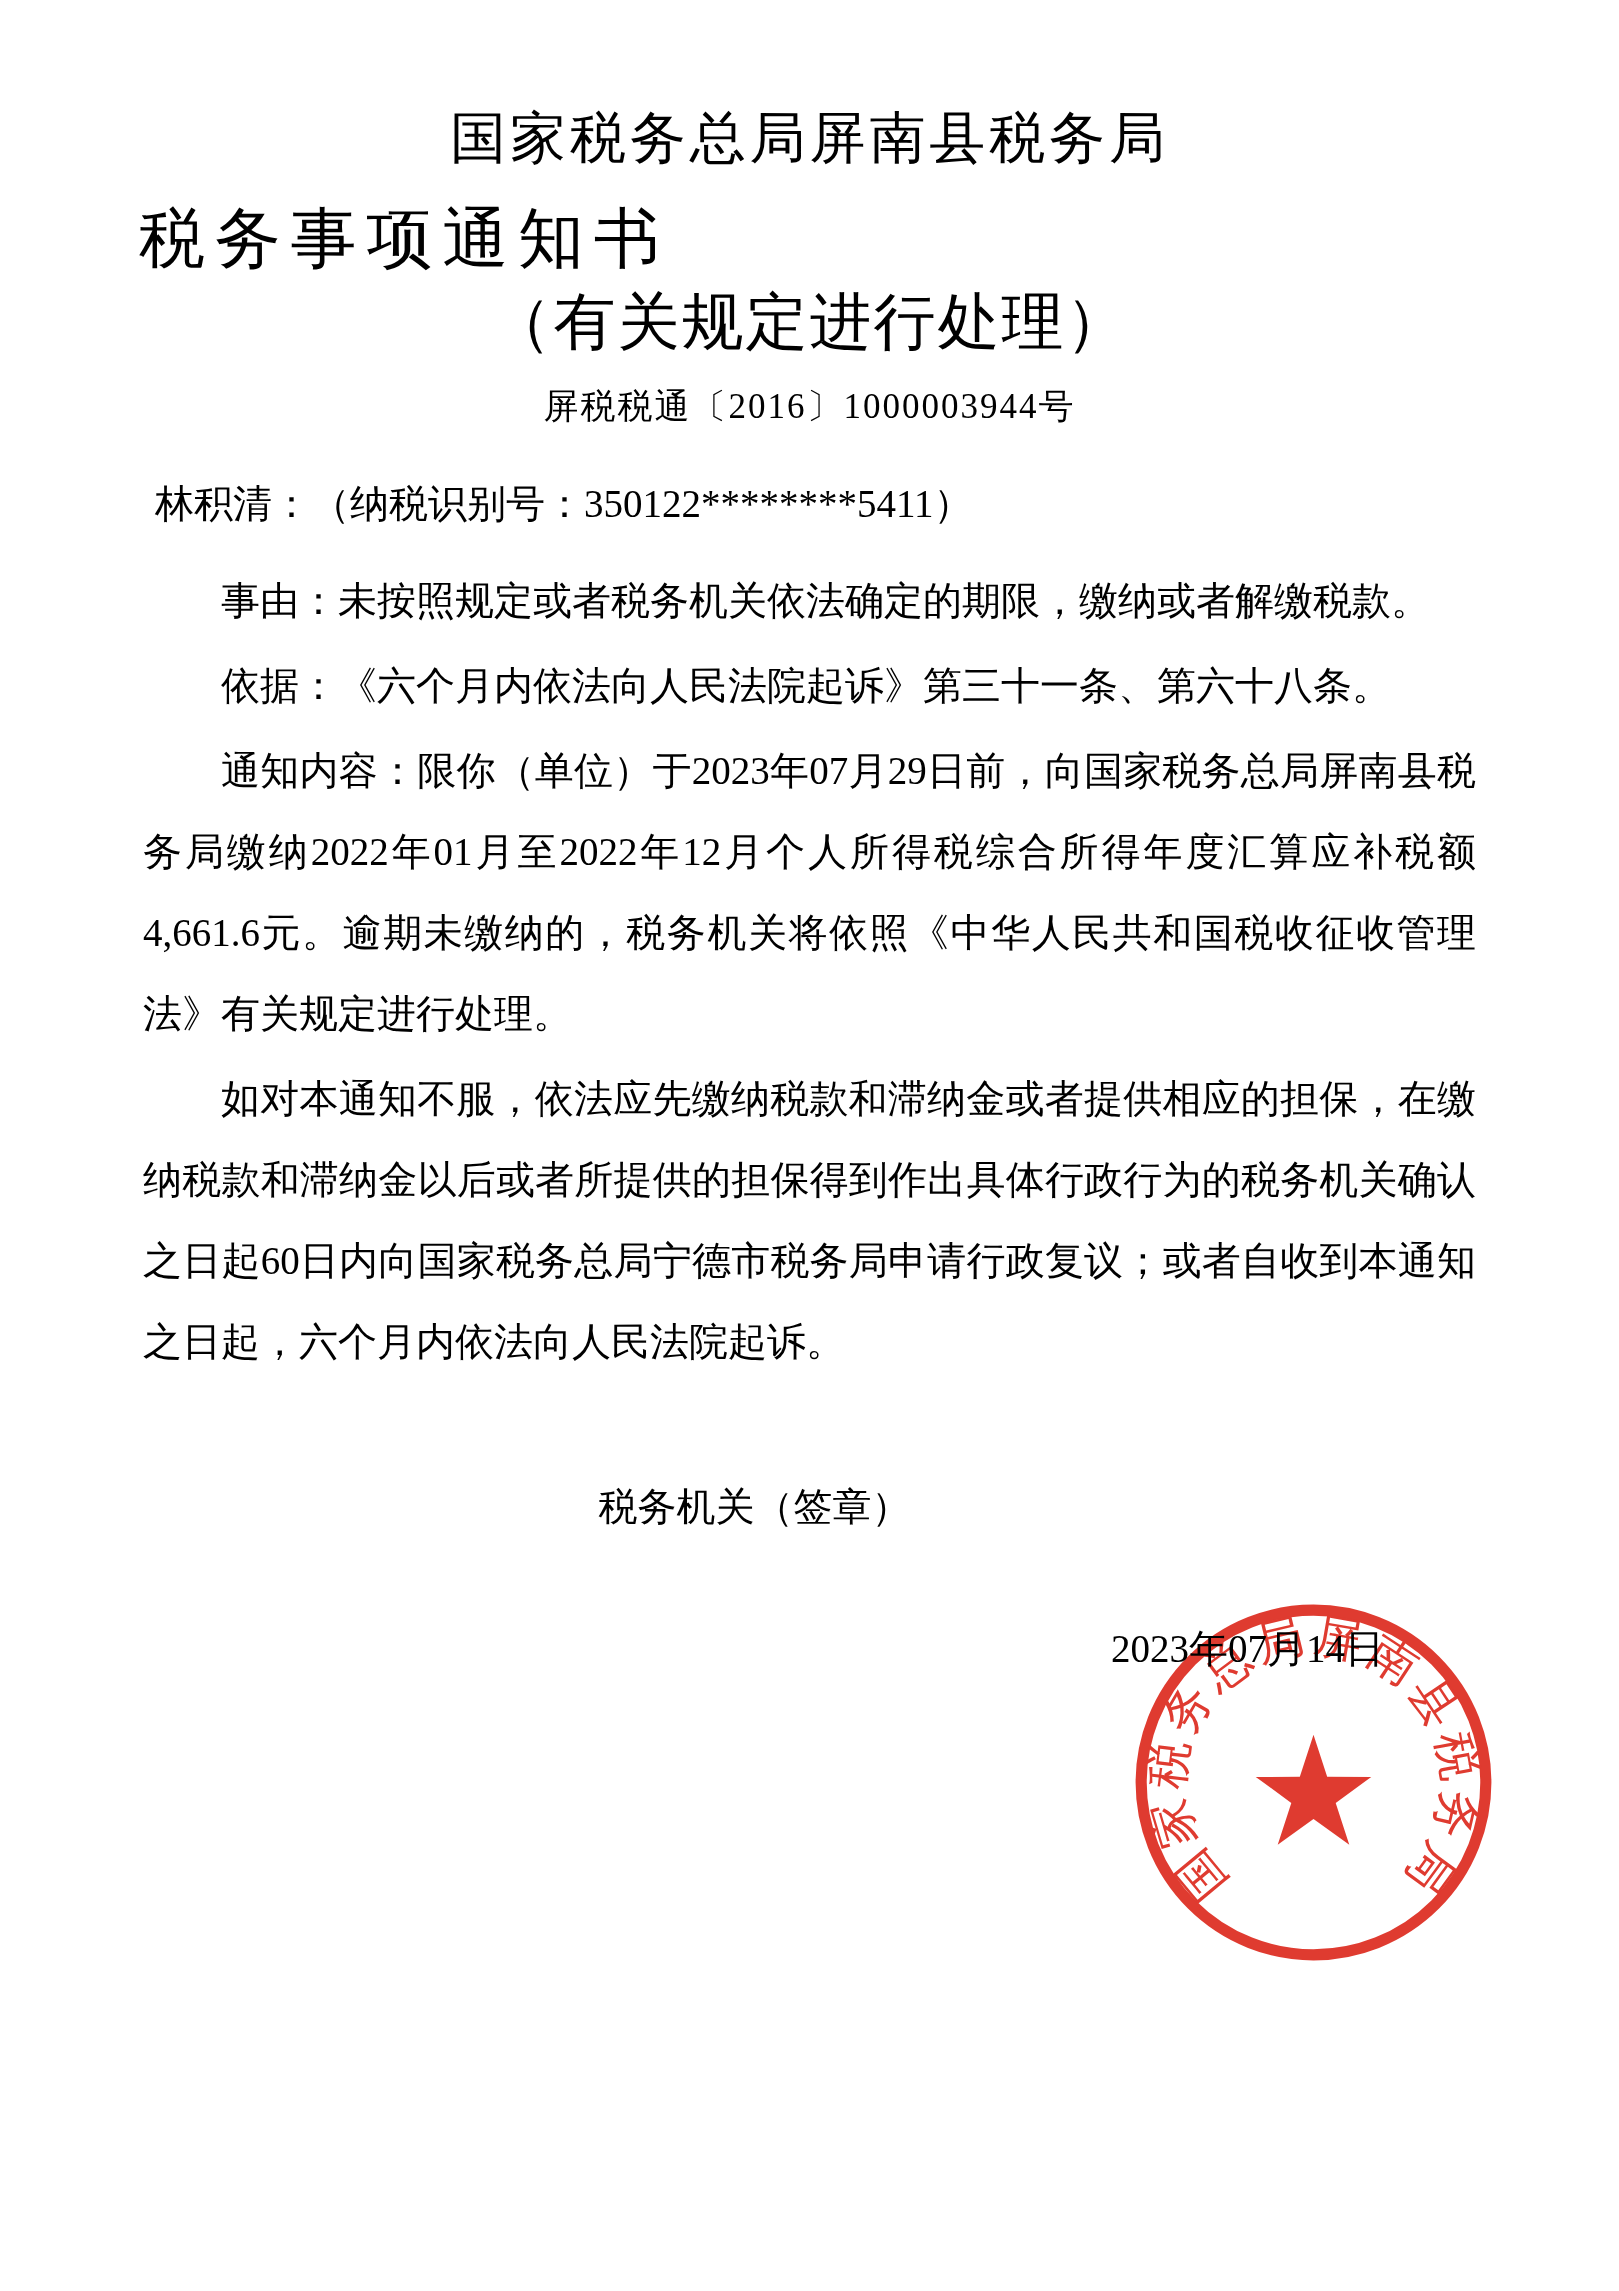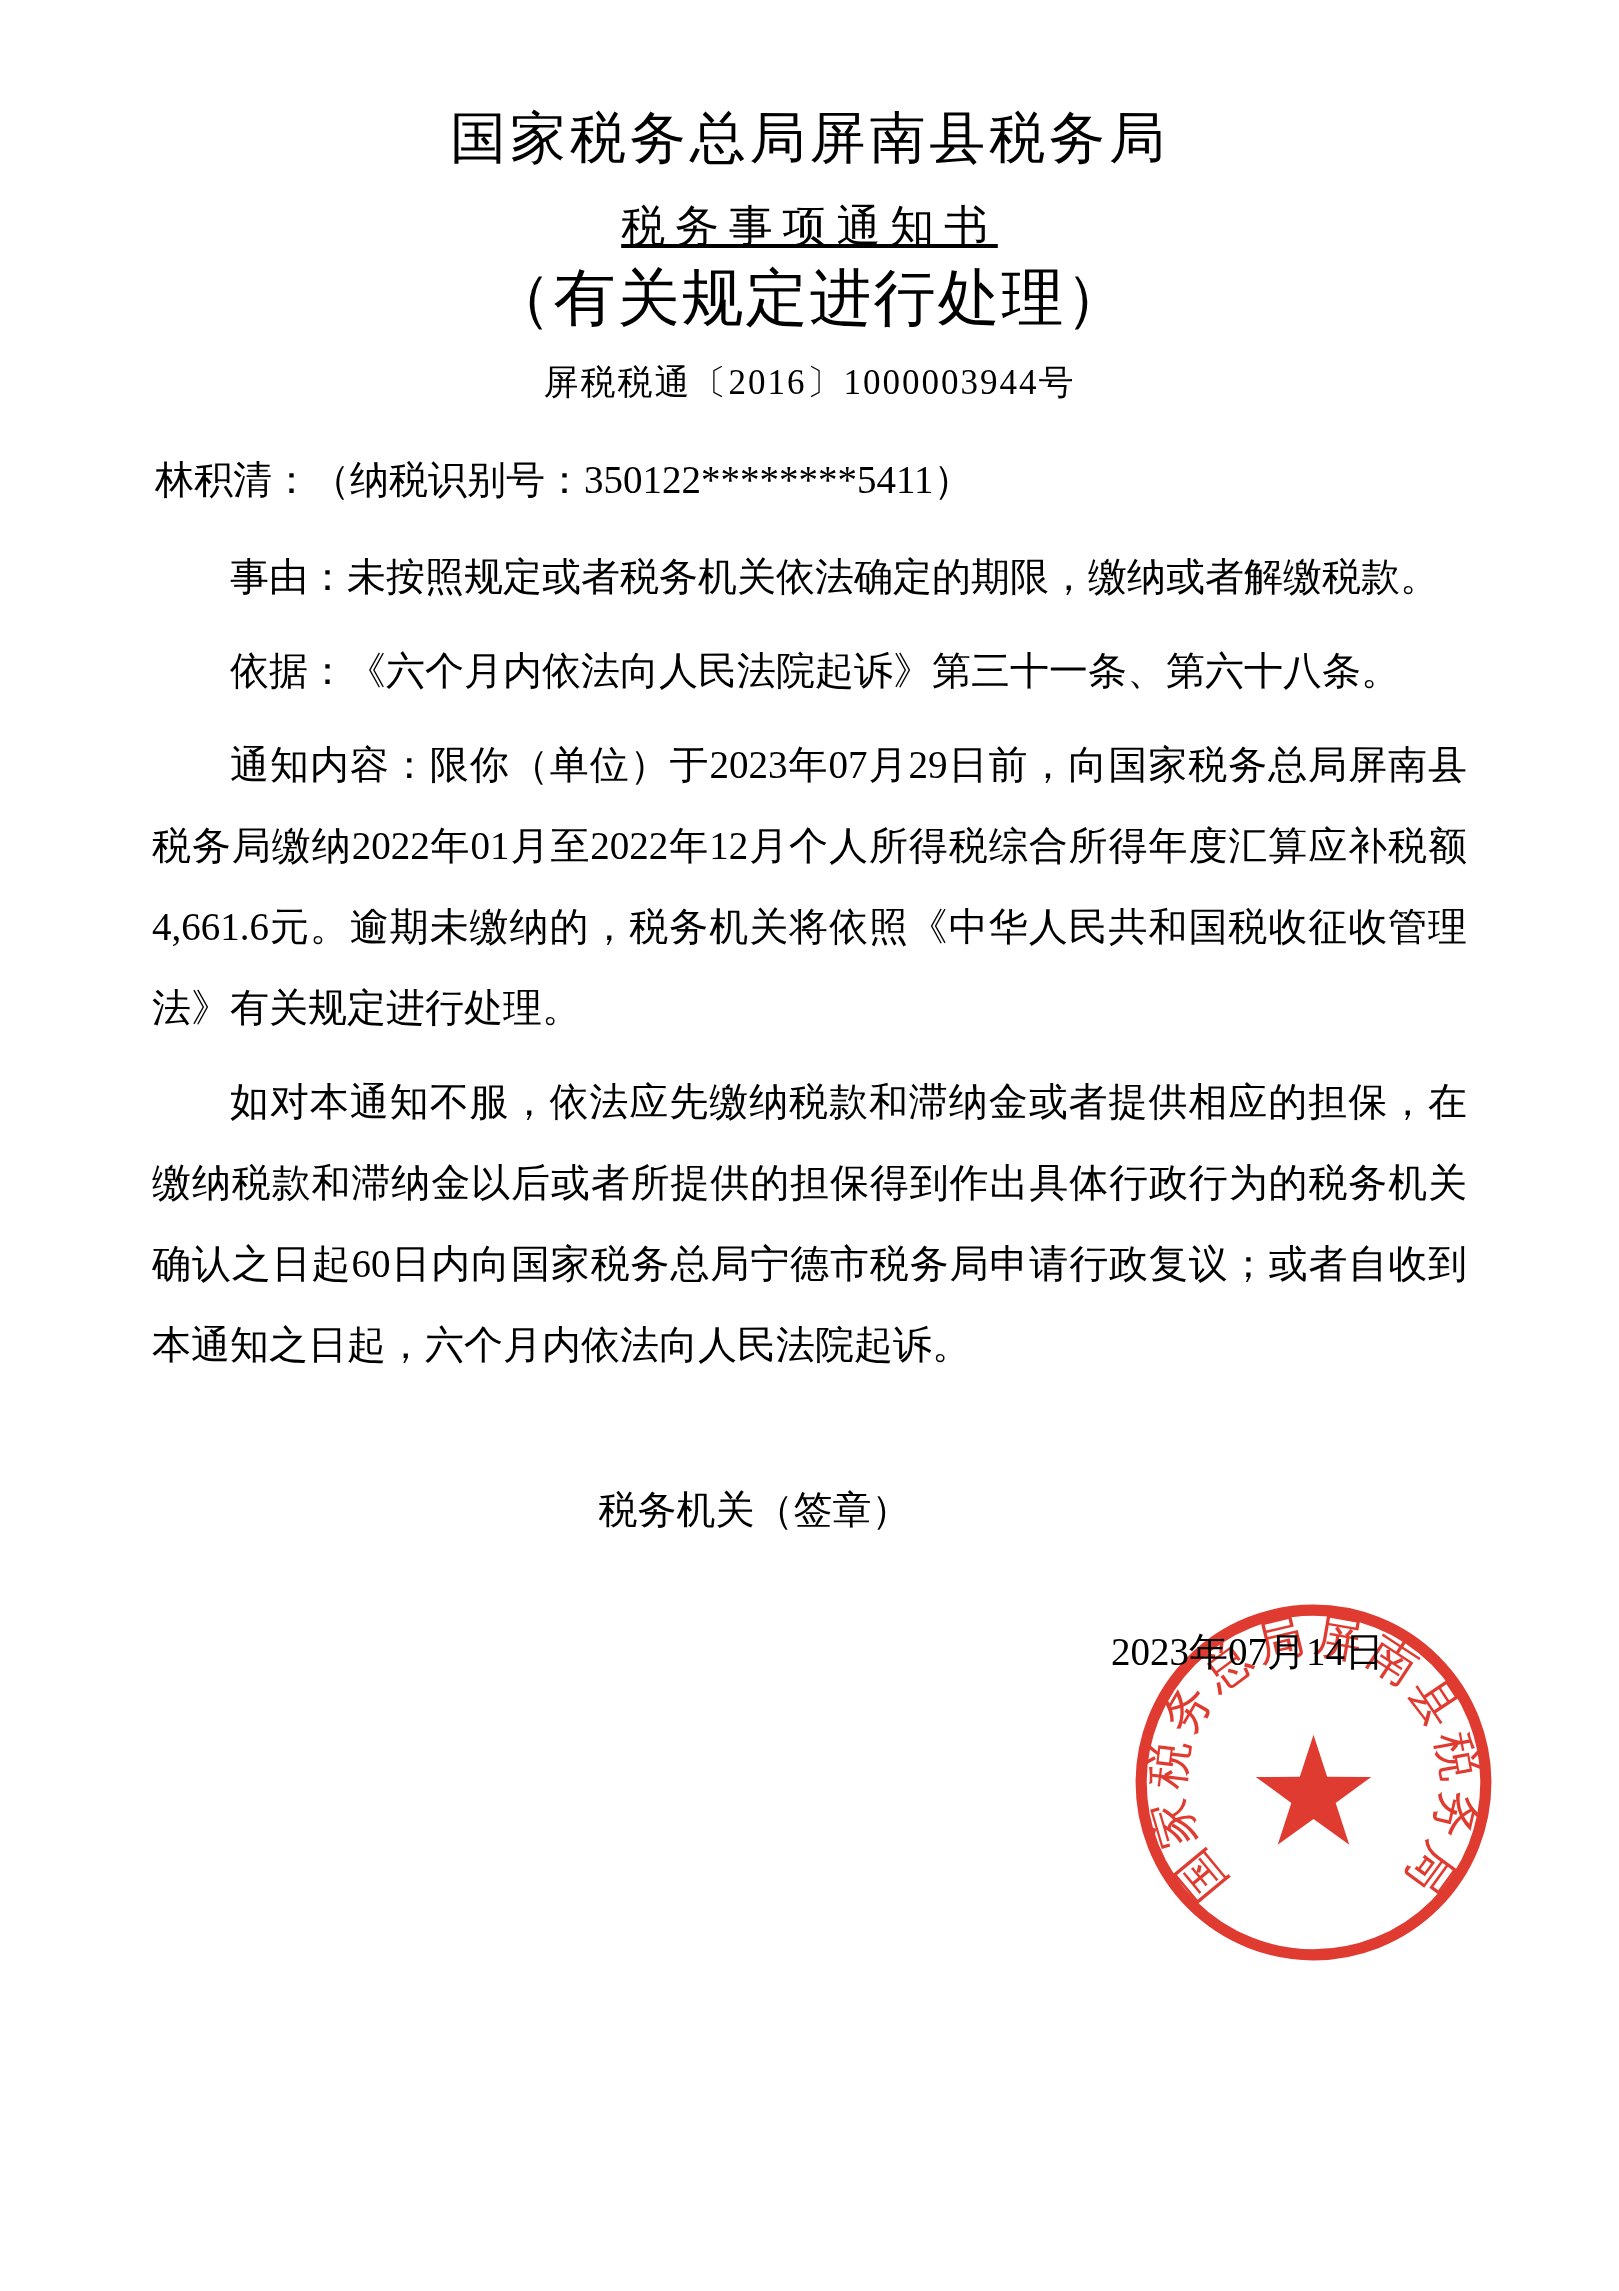--- a/index.html
+++ b/index.html
@@ -25,26 +25,25 @@
   .org-title {
     margin: 106px 0 0 0;
     text-align: center;
     font-size: 56px;
     font-weight: normal;
     letter-spacing: 3.9px;
     line-height: 1.15;
   }
   .doc-title {
     margin: 33px 0 0 0;
-    text-align: center;
-    font-size: 44px;
+    text-align: left;
+    font-size: 66px;
     font-weight: normal;
     letter-spacing: 9.8px;
     line-height: 1.1;
-    text-decoration: underline;
   }
   .doc-subtitle {
     margin: 11.8px 0 0 0;
     text-align: center;
     font-size: 62px;
     font-weight: normal;
     letter-spacing: 2px;
     line-height: 1.1;
   }
   .doc-number {
@@ -58,21 +57,21 @@
     font-size: 39px;
     line-height: 81px;
     text-align: justify;
     text-justify: inter-ideograph;
   }
   .recipient {
     margin: 16px;
     text-indent: 0;
   }
   .para {
-    margin: 13px;
+    margin: 4px;
     text-indent: 2em;
   }
   .signature-block {
     margin-top: 84px;
     text-align: center;
     padding-right: 110px;
     font-size: 39px;
     line-height: 81px;
   }
   .issue-date {

